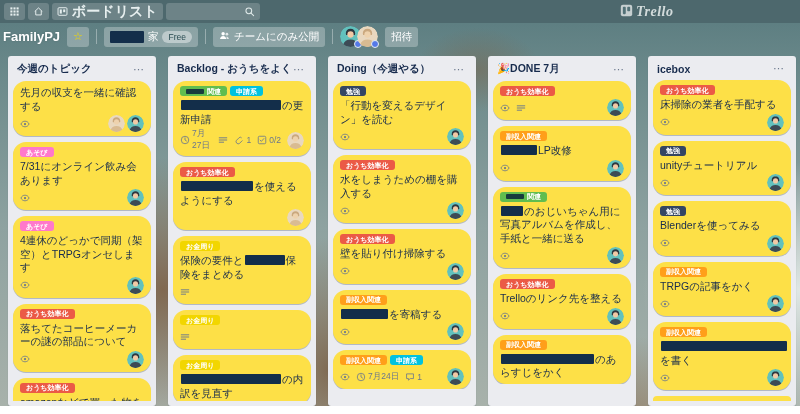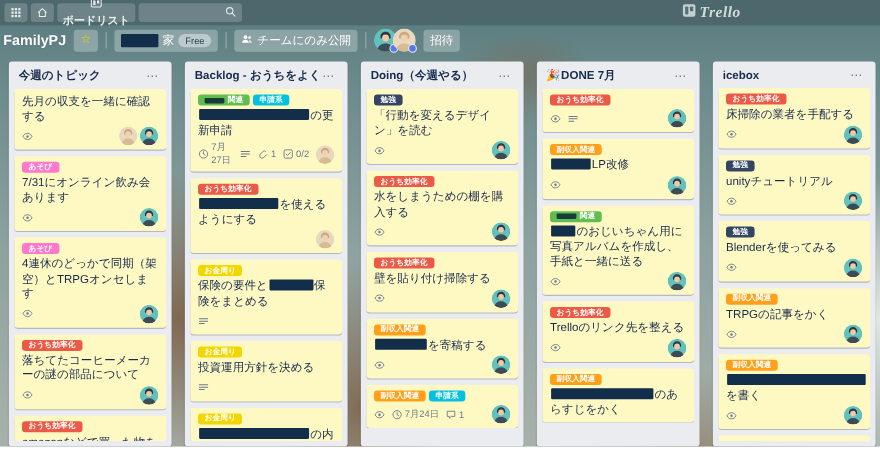--- a/index.html
+++ b/index.html
@@ -23,21 +23,21 @@
   
   .topnav {
     position:absolute; top:0; left:0; right:0; height:23px;
     background:rgba(45,70,75,.55); background-color:#4d686d;
     display:flex; align-items:center; padding:0 4px; gap:3px;
   }
   .nav-btn {
     height:17px; min-width:17px; border-radius:3px;
     background:rgba(255,255,255,.18); color:#e7efef;
     display:flex; align-items:center; justify-content:center;
-    padding:0 5px; gap:4px; font-size:10px; font-weight:bold; cursor:pointer;flex-direction:column;
+    padding:0 5px; gap:4px; font-size:14px; font-weight:bold; cursor:pointer;
   }
   .nav-btn svg { width:11px; height:11px; display:block; }
   .nav-search {
     height:17px; width:94px; border-radius:3px;
     background:rgba(255,255,255,.18);
     display:flex; align-items:center; justify-content:flex-end; padding:0 5px;
   }
   .nav-search input {
     flex:1; min-width:0; border:0; background:transparent; outline:none;
     color:#fff; font-size:10px; font-family:inherit;
@@ -96,21 +96,21 @@
     display:flex; align-items:center; justify-content:space-between;
     padding:2px 4px 5px; flex:none;
   }
   .list-title {
     font-size:10.5px; font-weight:bold; color:#172b4d;
     white-space:nowrap; overflow:hidden;
   }
   .list-menu { color:#6b778c; font-size:11px; letter-spacing:1px; cursor:pointer; padding:0 2px; }
   .cards { display:flex; flex-direction:column; gap:6px; overflow:hidden; }
   .card {
-    background:#fef9c3; border-radius:3px; box-shadow:0 1px 0 rgba(9,30,66,.25);
+    background:#fde047; border-radius:13px; box-shadow:0 1px 0 rgba(9,30,66,.25);
     padding:4px 7px 4px; cursor:pointer; flex:none;
   }
   .labels { display:flex; gap:3px; flex-wrap:wrap; margin:1px 0 3px; }
   .label {
     height:10px; border-radius:3px; padding:0 6px;
     display:inline-flex; align-items:center; gap:3px;
     font-size:7px; font-weight:bold; color:#fff; line-height:1;
   }
   .label .redact-chip { width:18px; height:5px; background:rgba(12,36,58,.85); border-radius:1px; }
   .card-title {
@@ -468,21 +468,20 @@
                 </span>
               </span>
             </div>
           </div>
           <div class="card">
             <div class="labels">
               <span class="label" style="background: rgb(242, 214, 0);">
                 <span>お金周り</span>
               </span>
             </div>
-            <p class="card-title">投資運用方針を決める</p>
             <div class="badges">
               <span class="badge">
                 <span style="display: flex;">
                   <svg viewBox="0 0 16 16">
                     <path d="M2 4.5h12M2 8h12M2 11.5h7" stroke="currentColor" stroke-width="1.5" stroke-linecap="round" fill="none"></path>
                   </svg>
                 </span>
               </span>
             </div>
           </div>

